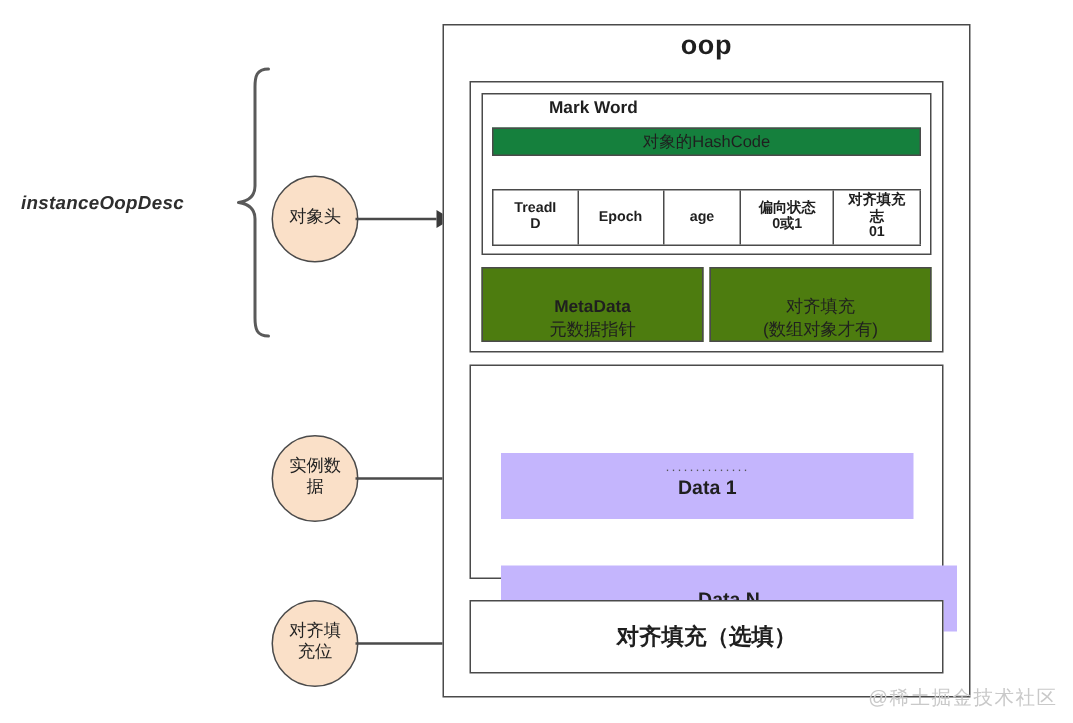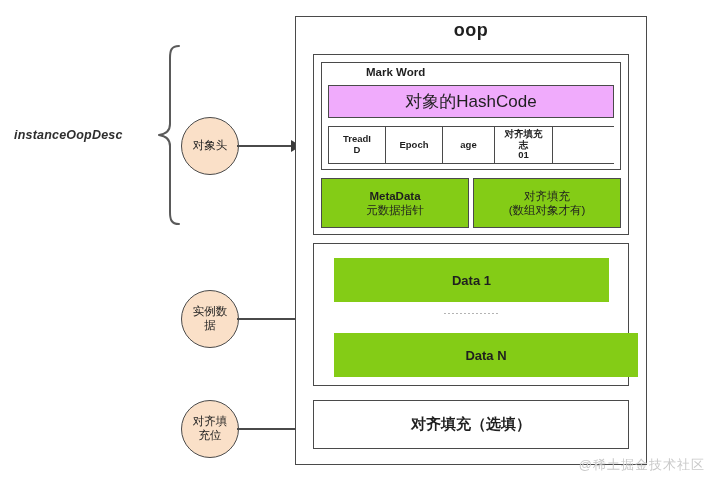--- a/index.html
+++ b/index.html
@@ -123,28 +123,28 @@
     font-weight: bold;
     color: #1f1f1f;
     margin-left: 37px;
   }
 
   
   #hashcode-cell {
     left: 328px;
     top: 85px;
     width: 286px;
-    height: 33px;
+    height: 19px;
     border: 1.4px solid #4a4a4a;
-    background: #f0abfc;
-    box-sizing: border-box;
-    display: flex;
-    align-items: center;
-    justify-content: center;
-    font-size: 17px;
+    background: #15803d;
+    box-sizing: border-box;
+    display: flex;
+    align-items: center;
+    justify-content: center;
+    font-size: 11px;
     color: #1f1f1f;
   }
 
   
   #field-strip {
     left: 328px;
     top: 126px;
     width: 286px;
     height: 38px;
     display: flex;
@@ -169,25 +169,25 @@
   }
   .field-cell.w-epoch { width: 57px; }
   .field-cell.w-tid   { width: 57px; }
   .field-cell.w-age   { width: 52px; }
   .field-cell.w-bias  { width: 62px; }
   .field-cell.w-lock  { width: 58px; }
   .field-cell .lines { display: block; }
 
   
   .cyan-cell {
-    background: #84cc16;
+    background: #4d7c0f;
     border: 1.4px solid #4a4a4a;
     box-sizing: border-box;
     display: flex;
-    align-items: center;
+    align-items: flex-end;
     justify-content: center;
     text-align: center;
     font-size: 11.5px;
     line-height: 1.25;
     color: #1f1f1f;
   }
   #metadata-cell { left: 321px; top: 178px; width: 148px; height: 50px; }
   #arraylen-cell { left: 473px; top: 178px; width: 148px; height: 50px; }
   #metadata-cell .t1 { font-weight: bold; }
   #arraylen-cell .t1, #arraylen-cell .t2 { font-weight: normal; }
@@ -196,27 +196,28 @@
   #instance-data-box {
     left: 313px;
     top: 243px;
     width: 316px;
     height: 143px;
     border: 1.6px solid #4a4a4a;
     background: #ffffff;
     box-sizing: border-box;
   }
   .green-cell {
-    background: #84cc16;
+    background: #c4b5fd;
     display: flex;
     align-items: center;
     justify-content: center;
     font-size: 13px;
     font-weight: bold;
     color: #1f1f1f;
+    margin-top: 44px;
   }
   #data-1-cell { left: 334px; top: 258px; width: 275px; height: 44px; }
   #data-n-cell { left: 334px; top: 333px; width: 304px; height: 44px; }
   #data-ellipsis {
     left: 334px;
     top: 308px;
     width: 275px;
     text-align: center;
     font-size: 9px;
     letter-spacing: 1px;
@@ -316,20 +317,26 @@
     <div class="field-cell w-epoch">
       <div class="lines">
         <span>Epoch</span>
       </div>
     </div>
     <div class="field-cell w-age">
       <div class="lines">
         <span>age</span>
       </div>
     </div>
+    <div class="field-cell w-bias">
+      <div class="lines">
+        <span>偏向状态</span><br>
+        <span>0或1</span>
+      </div>
+    </div>
     <div class="field-cell w-lock">
       <div class="lines">
         <span>对齐填充</span><br>
         <span>志</span><br>
         <span>01</span>
       </div>
     </div>
   </div>
 
   <div class="abs cyan-cell" id="metadata-cell">

